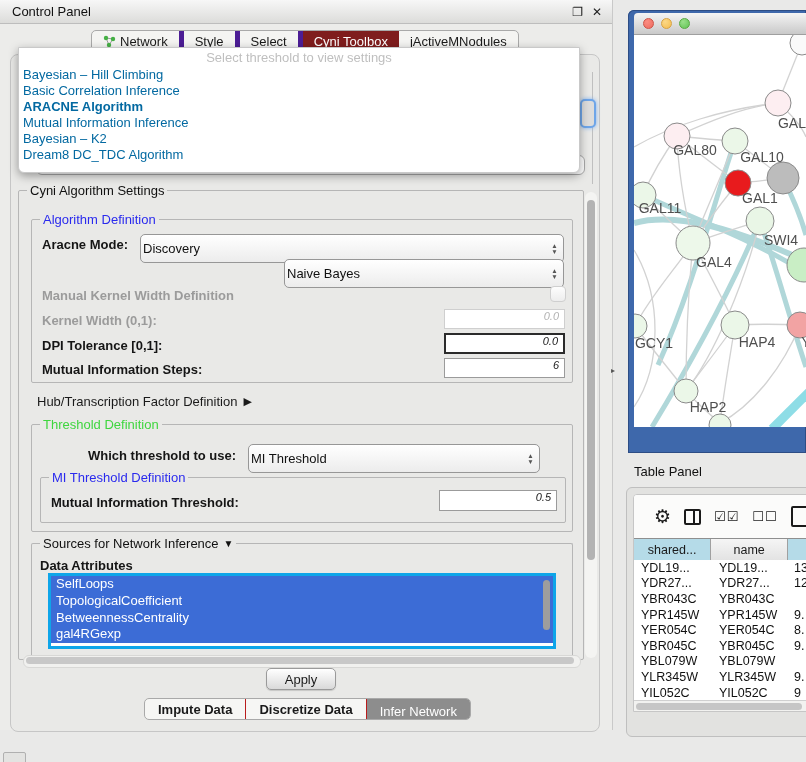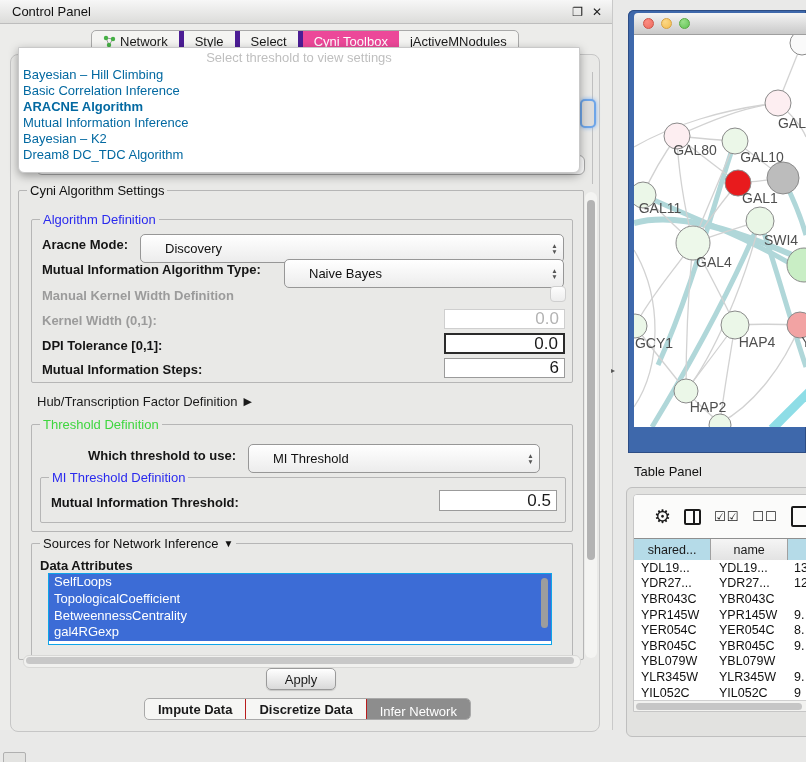--- a/index.html
+++ b/index.html
@@ -13,50 +13,50 @@
   .cp-title{margin-left:12px;font-size:13px;color:#111;}
   .cp-btns{margin-left:auto;margin-right:10px;display:flex;gap:9px;font-weight:bold;color:#222;font-size:12px;}
   .content-panel{left:10px;top:54px;width:588px;height:676px;background:#e9e9e7;
        border:1px solid #c6c6c6;border-radius:8px;}
   
   .tabbar{left:91px;top:30px;height:21px;display:flex;align-items:stretch;background:#f4f4f2;
        border:1px solid #a9a9a9;border-radius:5px;overflow:hidden;z-index:20;}
   .tab{display:flex;align-items:center;gap:4px;padding:0 11px;font-size:13px;color:#1a1a1a;
        border-right:5px solid #4c1d95;cursor:default;}
   .tab:last-child{border-right:none;}
-  .tab.active{background:#ec4899;color:#fff;border-right:none;}
+  .tab.active{background:#7f1d1d;color:#fff;border-right:none;}
   
   .popup{left:18px;top:47px;width:560px;height:124px;background:#fff;border:1px solid #c9c9c9;
        border-radius:0 0 6px 6px;box-shadow:0 3px 10px rgba(0,0,0,.35);z-index:50;}
   .popup-placeholder{height:19px;line-height:19px;text-align:center;color:#bfbfbf;font-size:13px;}
   .popup-item{height:16px;line-height:16px;padding-left:4px;font-size:13px;color:#0369a1;white-space:nowrap;}
   .popup-item.selected{font-weight:700;}
   
   .hidden-combo{left:36px;top:155px;width:547px;height:18px;border:1px solid #a8a8a8;border-radius:6px;
        background:#fdfdfd;z-index:5;}
   .hidden-groupline{left:592px;top:72px;width:1px;height:112px;background:#bfbfbf;z-index:4;}
   .hidden-focus{left:580px;top:99px;width:12px;height:25px;border:2px solid #6ea5e8;border-radius:5px;
        background:#dcdcdc;box-shadow:0 0 4px #7fb0ef;z-index:6;}
   
   .gbox{border:1px solid #b6b6b6;border-radius:2px;}
   .gtitle{position:absolute;top:-8px;left:8px;background:#e9e9e7;padding:0 3px;font-size:13px;color:#111;white-space:nowrap;}
   .gtitle.blue{color:#2a2aee;}
   .gtitle.green{color:#3fd63f;}
   .lbl{font-size:13px;font-weight:700;color:#151515;white-space:nowrap;}
   .lbl.dis{color:#9b9b9b;}
   .combo{border:1px solid #979797;border-radius:5px;background:linear-gradient(#ffffff,#ececec);
-       display:flex;align-items:center;padding-left:24px;font-size:13px;color:#111;height:29px;box-sizing:border-box;}
+       display:flex;align-items:center;padding-left:2px;font-size:13px;color:#111;height:29px;box-sizing:border-box;}
   .combo .arrows{margin-left:auto;width:17px;display:flex;flex-direction:column;align-items:center;
        justify-content:center;color:#555;font-size:6.5px;line-height:5.5px;}
-  .tfield{background:#fff;border:1px solid #9b9b9b;font-size:17px;text-align:right;
-       padding:0 5px;box-sizing:border-box;display:flex;align-items:center;justify-content:flex-end;}
+  .tfield{background:#fff;border:1px solid #9b9b9b;font-size:11px;text-align:right;
+       padding:0 5px;box-sizing:border-box;display:flex;align-items:flex-start;justify-content:flex-end;font-style:italic;}
   .tfield.focus{border:2px solid #2b2b2b;}
   .tfield.dis{border:1px solid #cfcfcf;color:#b3b3b3;}
   .cbx{width:14px;height:14px;border:1px solid #cfcfcf;border-radius:4px;background:linear-gradient(#fdfdfd,#ededed);}
-  .srclist{background:#fff;border:1px solid #0ea5e9;overflow:hidden;}
+  .srclist{background:#fff;border:3px solid #0ea5e9;overflow:hidden;}
   .srcitem{height:16.8px;line-height:16.8px;padding-left:5px;color:#fff;font-size:13px;}
   .vthumb{background:#b3b3b3;border-radius:5px;}
   .sbtrack{background:#f1f1ef;border:1px solid #d8d8d6;border-radius:6px;}
   .btn{border:1px solid #9a9a9a;border-radius:5px;background:linear-gradient(#ffffff,#d9d9d9);
        font-size:13px;display:flex;align-items:center;justify-content:center;box-shadow:0 1px 1px rgba(0,0,0,.15);}
   
   .netwin{left:628px;top:10px;width:178px;height:443px;background:#3e68ab;border-radius:6px 0 0 0;
        padding:3px 0 0 6px;box-sizing:border-box;box-shadow:inset 0 0 0 1px #2d4d85;}
   .net-titlebar{width:172px;height:22px;background:linear-gradient(#f4f4f4,#c9c9c9);
        border-radius:4px 0 0 0;border-bottom:1px solid #9f9f9f;display:flex;align-items:center;gap:7px;padding-left:9px;box-sizing:border-box;}
@@ -157,21 +157,20 @@
 
       <span class="abs lbl" style="left:10px;top:17px;">Aracne Mode:</span>
       <div class="abs combo" style="left:108px;top:14px;width:424px;">
         <span>Discovery</span>
         <span class="arrows">
             <span>▲</span>
             <span>▼</span>
           </span>
       </div>
 
-      <span class="abs lbl" style="left:10px;top:42px;">Mutual Information Algorithm Type:</span>
       <div class="abs combo" style="left:252px;top:39px;width:280px;">
         <span>Naive Bayes</span>
         <span class="arrows">
             <span>▲</span>
             <span>▼</span>
           </span>
       </div>
 
       <span class="abs lbl dis" style="left:10px;top:68px;">Manual Kernel Width Definition</span>
       <div class="abs cbx" style="left:518px;top:66px;"></div>

